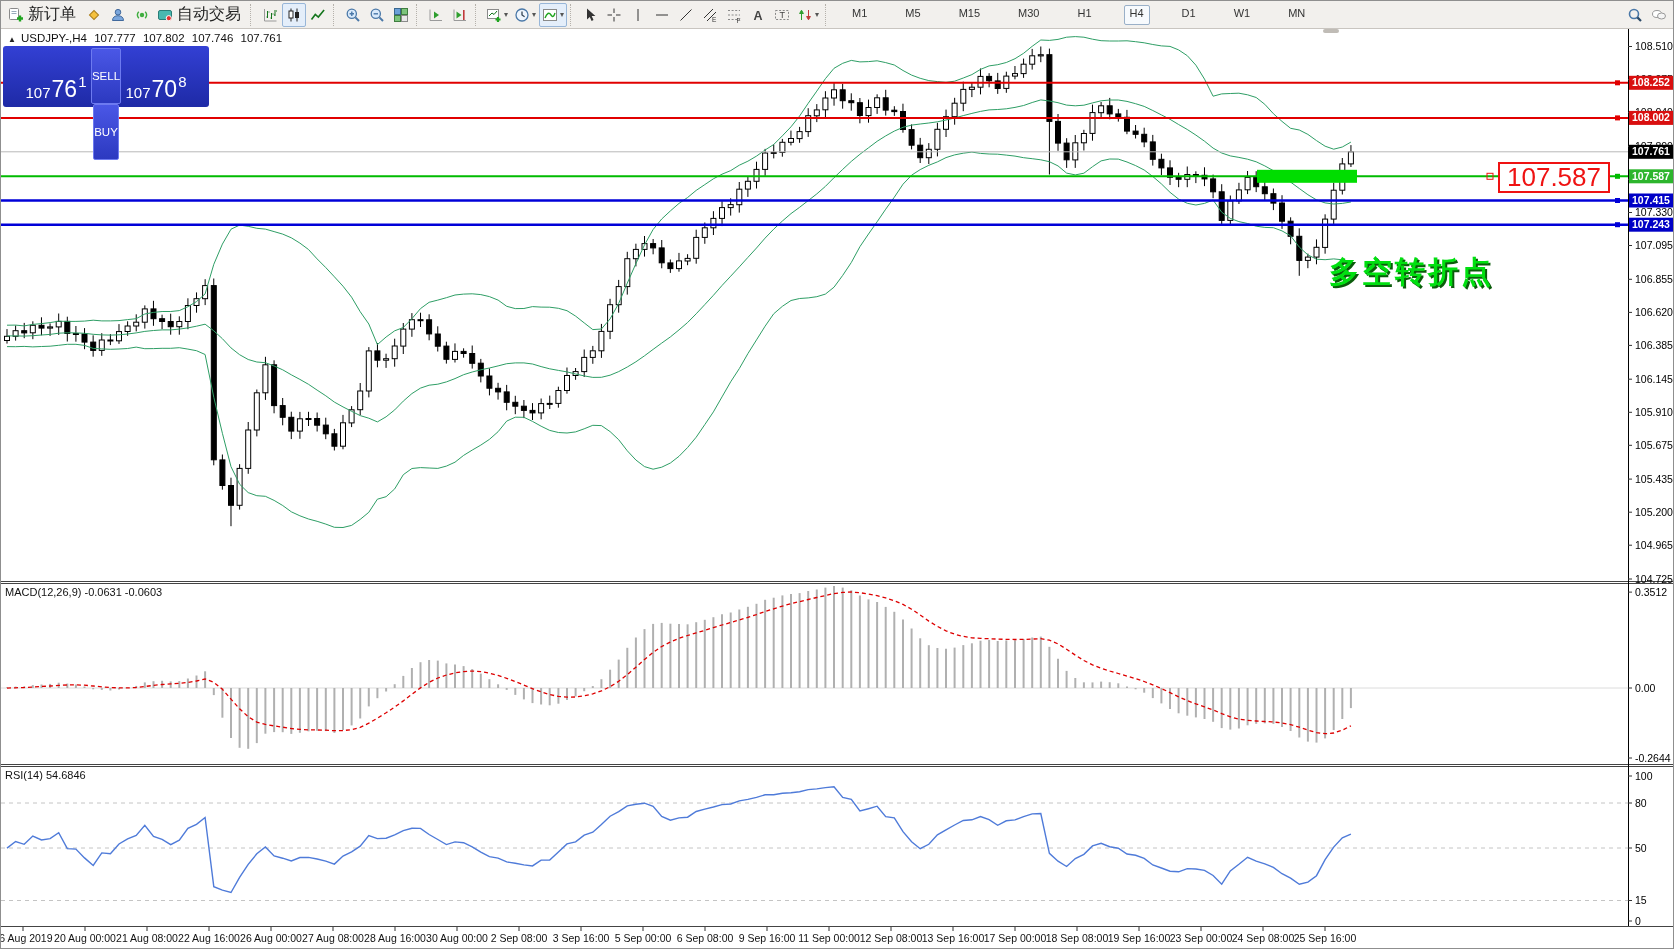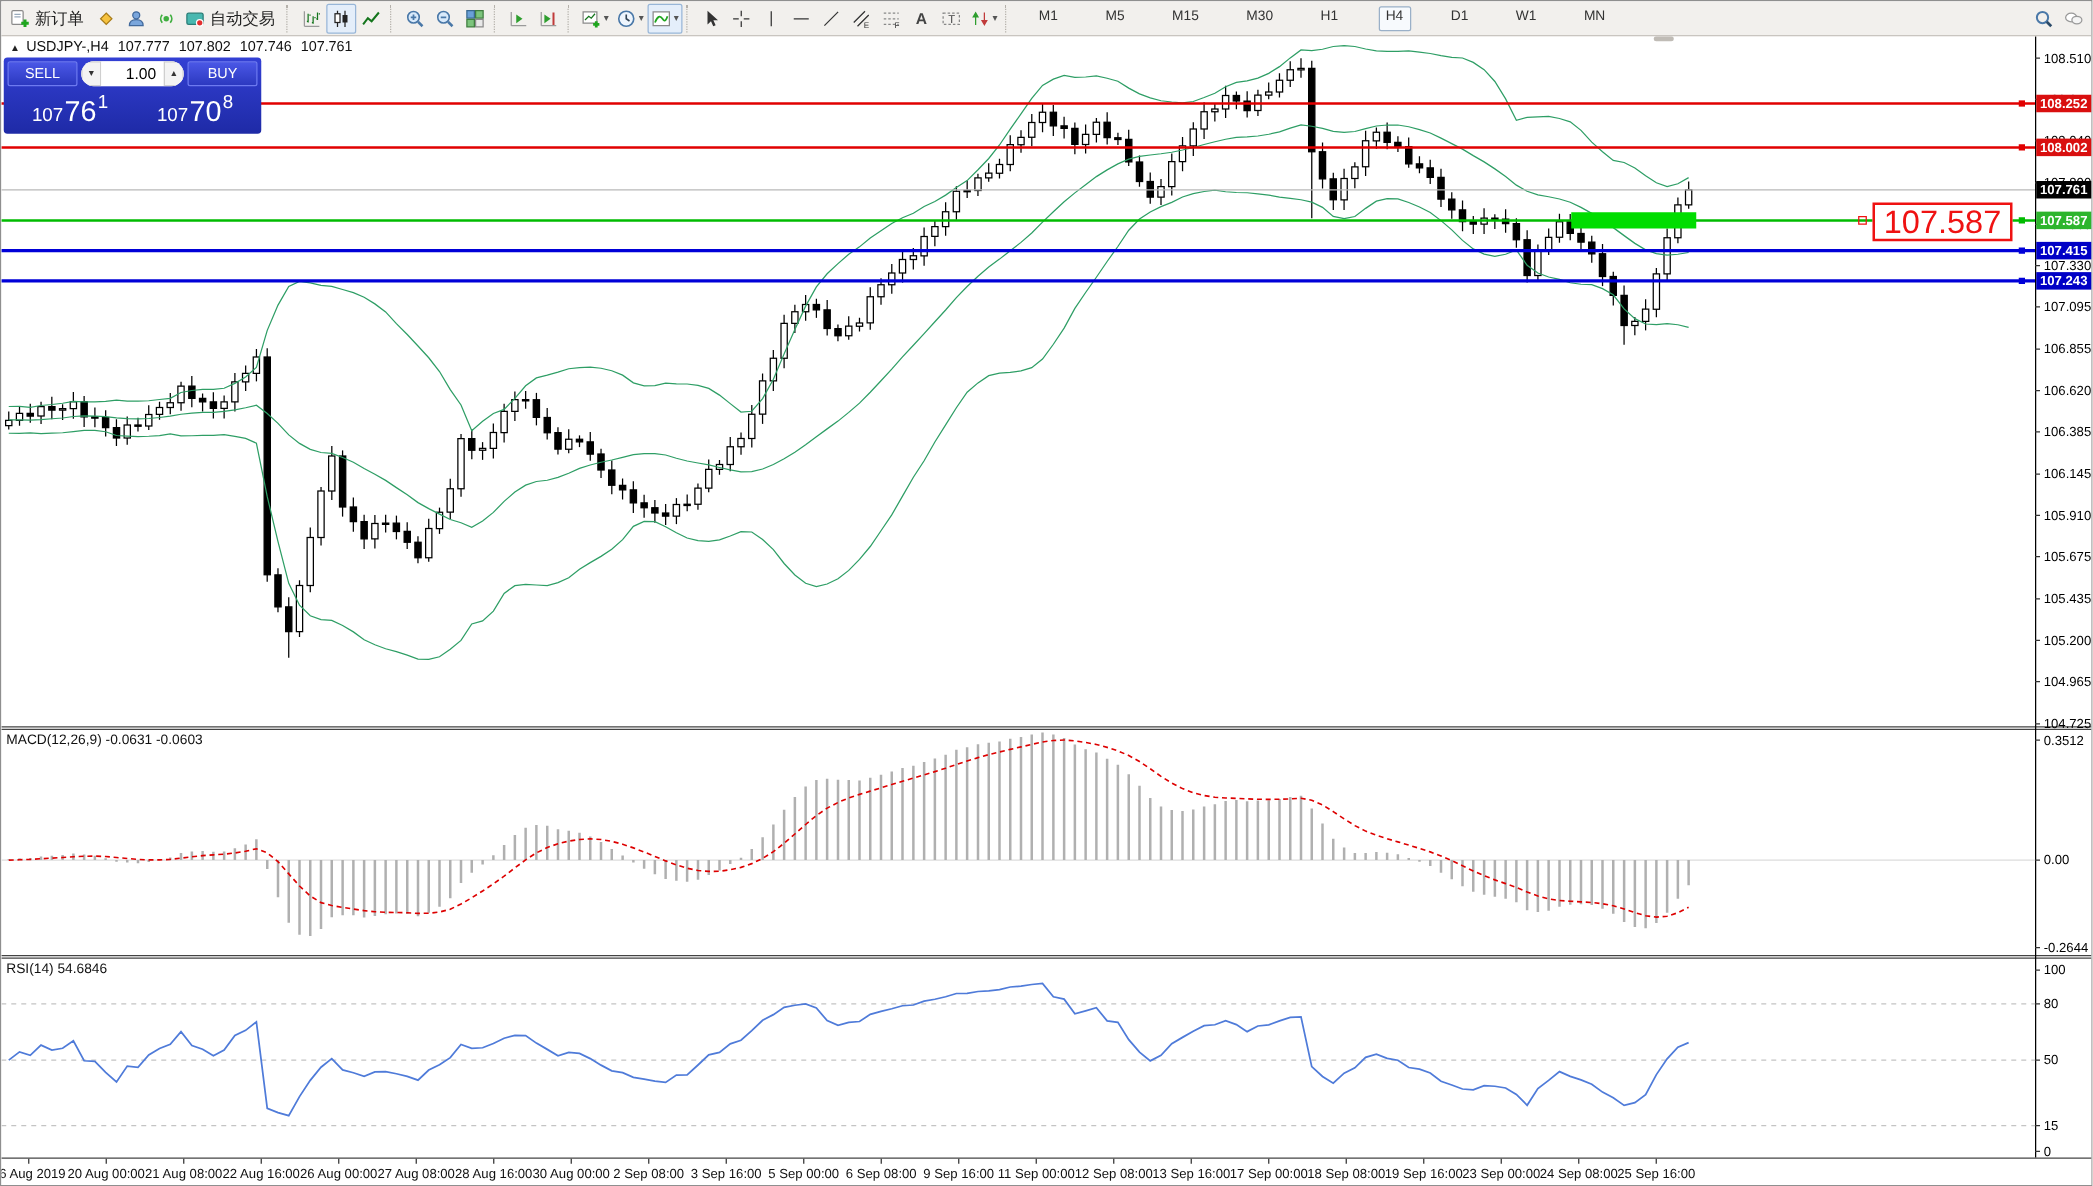--- a/index.html
+++ b/index.html
@@ -6,35 +6,35 @@
   *{box-sizing:border-box;}
   .app{position:relative;width:1674px;height:949px;background:#fff;overflow:hidden;
        font-family:"Liberation Sans",sans-serif;border:1px solid #8f8f8f;}
   
   .toolbar{position:absolute;left:0;top:0;width:1674px;height:28px;background:#f2f0ed;
            border-bottom:1px solid #c9c5c0;display:flex;align-items:center;padding:0 4px;z-index:5;}
   .tb-btn{height:24px;min-width:24px;display:flex;align-items:center;justify-content:center;
           border:1px solid transparent;border-radius:2px;padding:0 2px;cursor:default;}
   .tb-btn.sel{border:1px solid #98b6d8;background:#e4eefa;}
   .tb-btn svg{display:block;}
-  .tb-label{font-size:13px;color:#222;margin:0 3px 0 4px;white-space:nowrap;}
+  .tb-label{font-size:16px;color:#222;margin:0 3px 0 4px;white-space:nowrap;}
   .tb-dd{font-size:8px;color:#555;margin-left:2px;}
   .tb-sep{width:5px;height:22px;margin:0 3px;border-left:1px dotted #b5b1ab;}
   .tb-tf{height:20px;padding:1px 5px;font-size:11px;color:#333;border:1px solid transparent;
          border-radius:2px;margin:0 13px;}
   .tb-tf.sel{border:1px solid #9ab0c8;background:#f7fafd;}
   .tb-right{margin-left:auto;display:flex;align-items:center;}
   
   .chart-header{position:absolute;left:7px;top:31px;font-size:11.5px;color:#111;z-index:4;}
   .chart-header .tri{font-size:8px;margin-right:5px;color:#222;}
   .chart-header span{margin-right:4px;}
   
   .oneclick{position:absolute;left:2px;top:45px;width:206px;height:61px;z-index:4;
             background:linear-gradient(#3340d4,#1e2aa6);border-radius:3px;padding:2px 3px;}
-  .oc-top{display:flex;align-items:center;height:22px;}
+  .oc-top{display:flex;align-items:center;height:22px;flex-direction:column;}
   .oc-btn{flex:0 0 56px;height:20px;background:linear-gradient(#4a57e6,#2c39c0);border:1px solid #6d7af0;
           border-radius:2px;color:#fff;font-size:11.5px;display:flex;align-items:center;justify-content:center;}
   .oc-vol{flex:1;height:20px;margin:0 3px;background:#fff;border-radius:10px;display:flex;align-items:stretch;overflow:hidden;}
   .oc-step{width:16px;display:flex;align-items:center;justify-content:center;font-size:7px;color:#333;
            background:#f3f3f3;border:1px solid #cfcfcf;}
   .oc-vol input{flex:1;border:0;outline:0;width:40px;text-align:right;padding-right:6px;font-size:12.5px;
                 font-family:"Liberation Sans",sans-serif;}
   .oc-prices{display:flex;height:34px;margin-top:1px;text-align:center;}
   .oc-half{flex:1;display:flex;align-items:flex-end;justify-content:center;color:#fff;padding-bottom:1px;}
   .oc-half .small{font-size:15px;margin:0 1px 3px 0;}
@@ -917,14 +917,15 @@
         <span class="big">70</span>
         <span class="sup">8</span>
       </div>
     </div>
   </div>
 
   <div class="macd-label">MACD(12,26,9) -0.0631 -0.0603</div>
   <div class="rsi-label">RSI(14) 54.6846</div>
 
   <div class="big-price-label">107.587</div>
+  <div class="cn-note">多空转折点</div>
   <div class="scroll-nub"></div>
 </div>
 
 </body></html>

